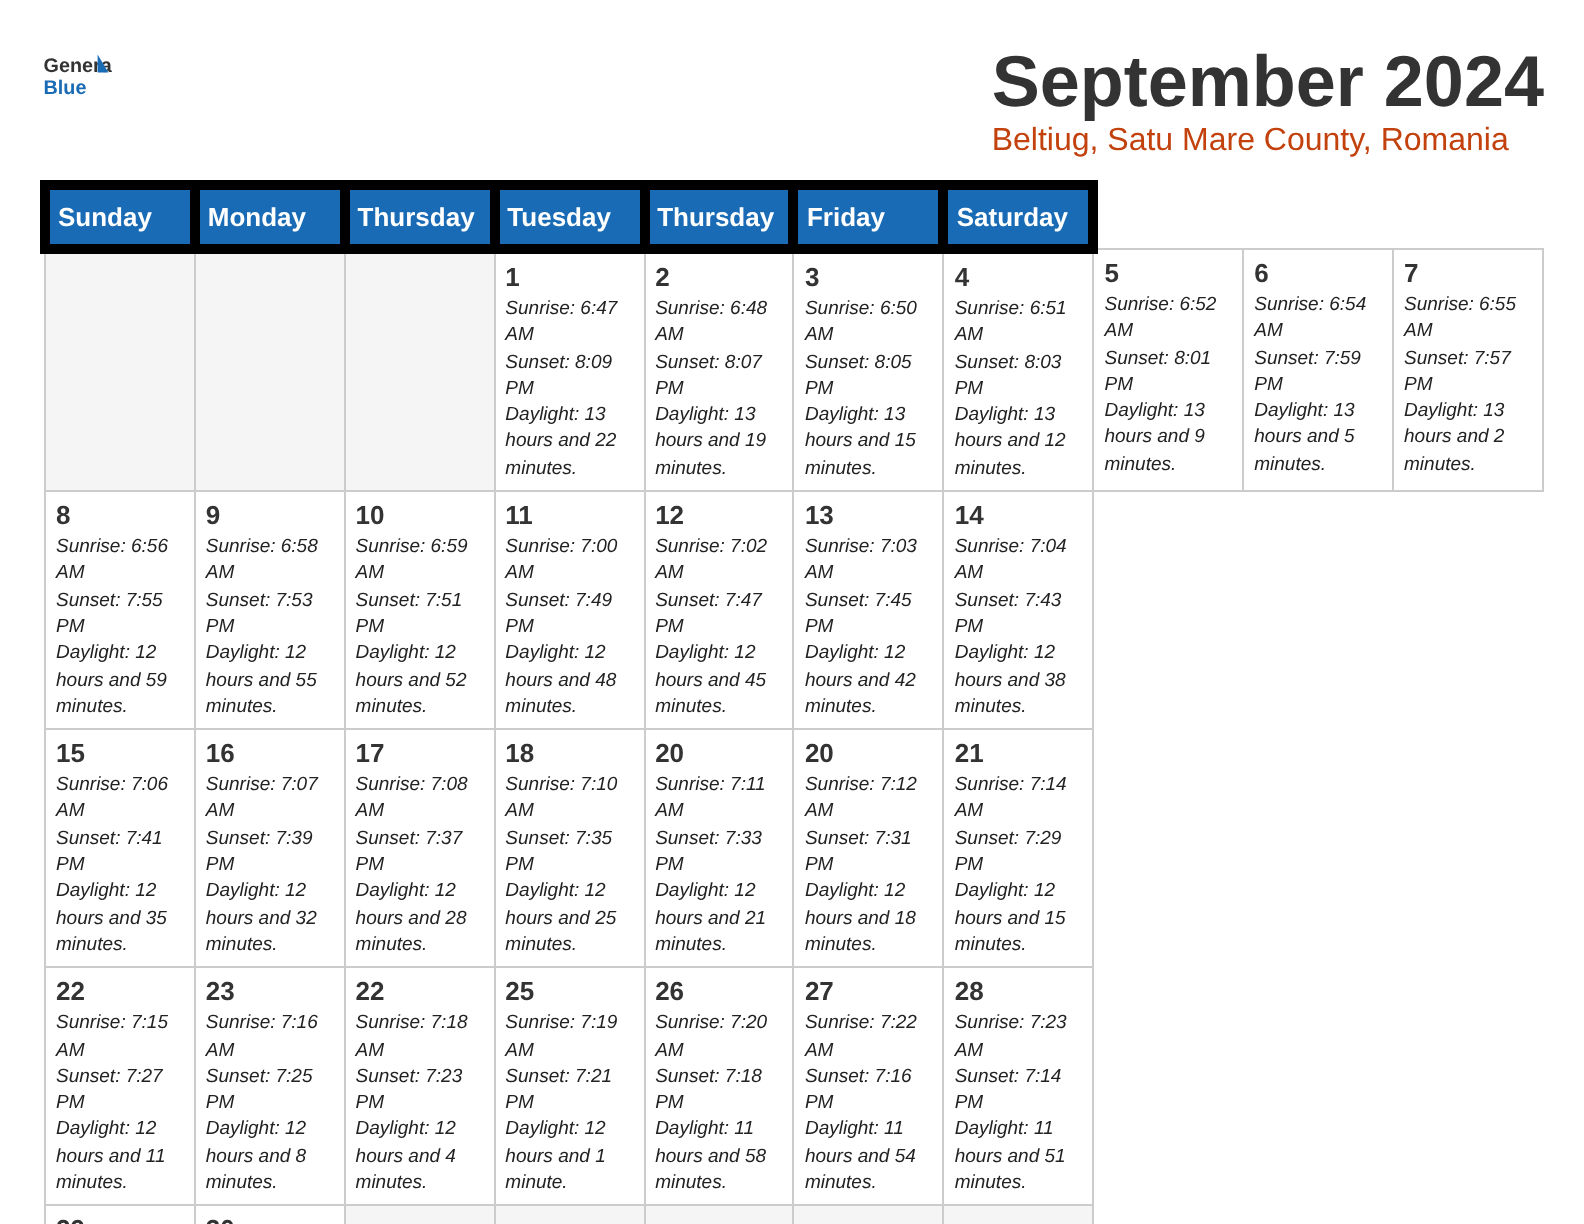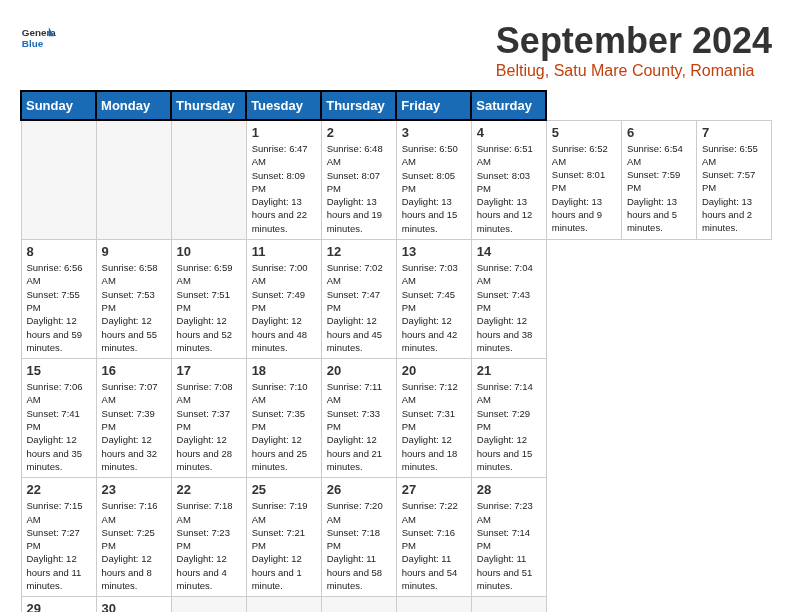--- a/index.html
+++ b/index.html
@@ -41,21 +41,21 @@
       border-collapse: collapse;
       table-layout: fixed;
     }
     th {
       background-color: #1a6bb5;
       color: white;
       padding: 6px 4px;
       font-size: 13px;
       font-weight: bold;
       text-align: left;
-      border: 2px solid #000000;
+      border: 5px solid #000000;
     }
     td {
       border: 1px solid #ccc;
       vertical-align: top;
       padding: 4px 5px;
       font-size: 10px;
       color: #333;
       height: 80px;
     }
     td.empty {
@@ -64,20 +64,21 @@
     .day-num {
       font-size: 13px;
       font-weight: bold;
       display: block;
       margin-bottom: 2px;
     }
     .day-info {
       font-size: 9.5px;
       line-height: 1.4;
       color: #222;
+      font-style: italic;
     }
   </style>
 </head>
 <body>
 
 <div class="header-section">
   <div class="logo">
     <svg class="logo-icon" viewBox="0 0 40 40">
       <text x="2" y="18" font-size="11" font-weight="bold" fill="#333">General</text>
       <text x="2" y="30" font-size="11" font-weight="bold" fill="#1a6bb5">Blue</text>

